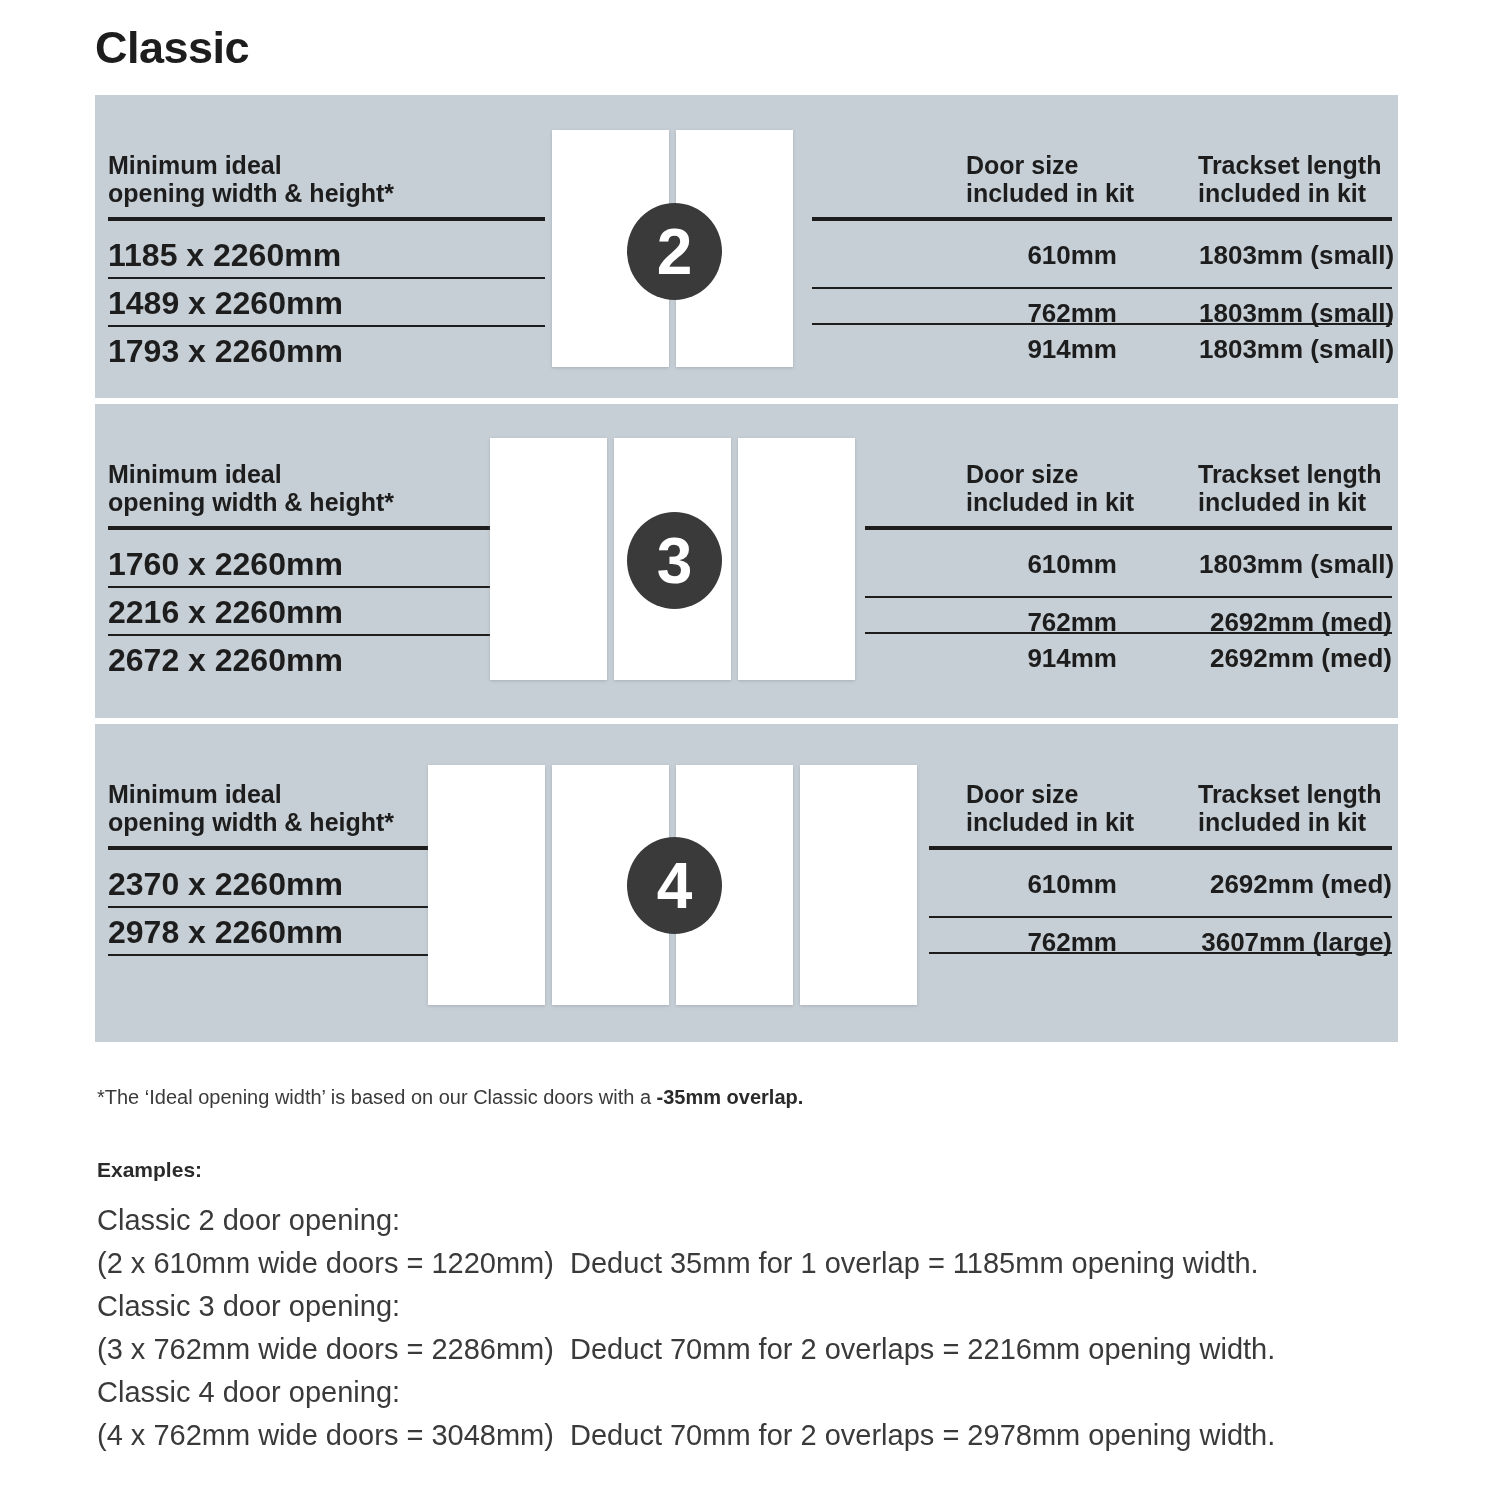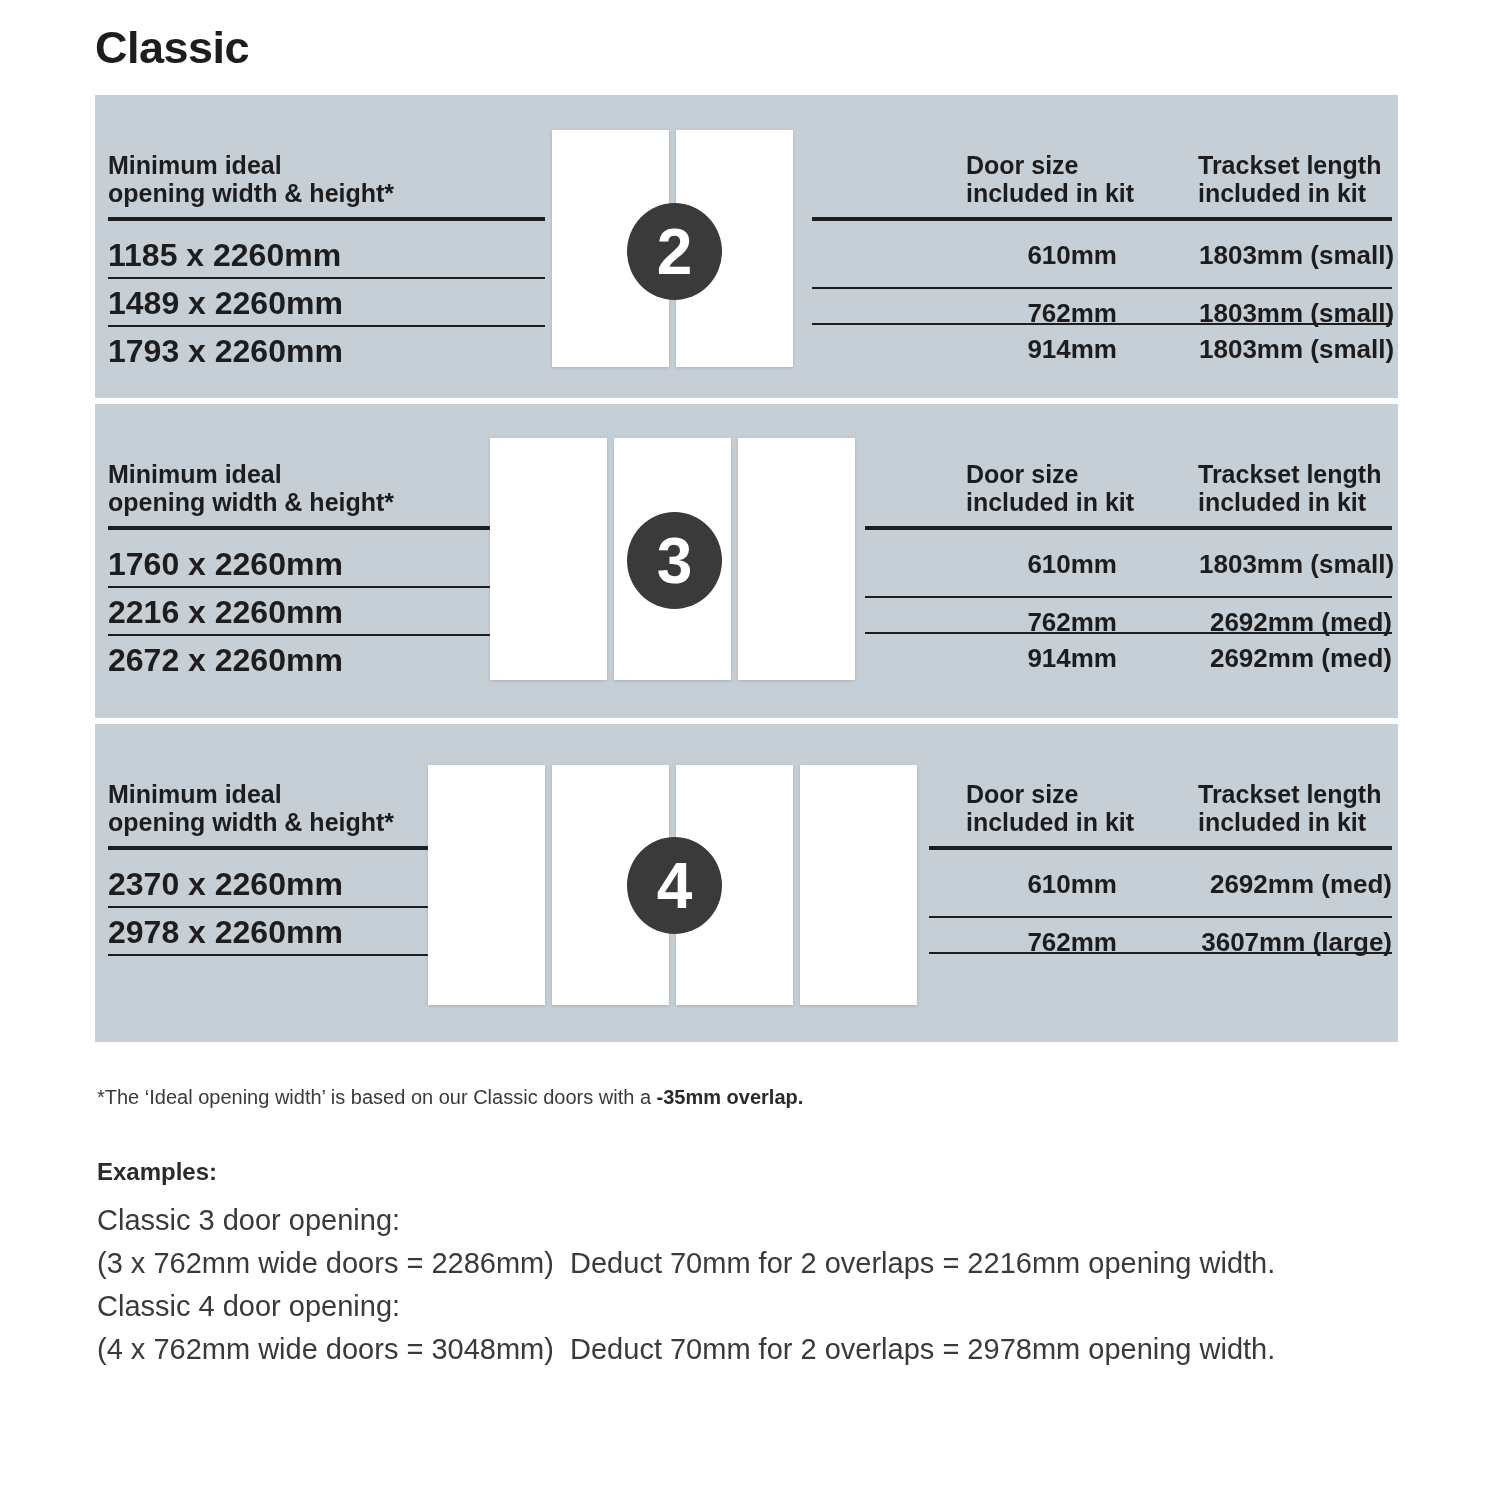--- a/index.html
+++ b/index.html
@@ -62,21 +62,21 @@
     height:36px;line-height:48px;font-size:26px;font-weight:700;
     border-bottom:2px solid var(--ink);white-space:nowrap;}
   .rrow.first{height:68px;line-height:48px;padding-top:10px;}
   .rrow.noline{border-bottom:none;}
   .rrow span{text-align:right;}
 
   
   .footnote{position:absolute;left:97px;top:1086px;font-size:20px;
     color:var(--body-ink);white-space:pre-wrap;}
   .footnote b{color:#2a2a2a;}
-  .examples-heading{position:absolute;left:97px;top:1158px;font-size:24px;
+  .examples-heading{position:absolute;left:97px;top:1158px;font-size:21px;
     font-weight:700;color:#2a2a2a;}
   .example-lines{position:absolute;left:97px;top:1199px;font-size:29px;
     color:var(--body-ink);}
   .example-line{height:43px;line-height:43px;white-space:pre-wrap;}
 </style>
 </head>
 <body>
 
 <div class="page">
 
@@ -201,19 +201,21 @@
         <span>3607mm (large)</span>
       </div>
     </div>
   </div>
 
   <div class="footnote"><span>*The ‘Ideal opening width’ is based on our Classic doors with a </span><b>-35mm overlap.</b></div>
 
   <div class="examples-heading">Examples:</div>
 
   <div class="example-lines">
+    <div class="example-line">Classic 2 door opening:</div>
+    <div class="example-line">(2 x 610mm wide doors = 1220mm)  Deduct 35mm for 1 overlap = 1185mm opening width.</div>
     <div class="example-line">Classic 3 door opening:</div>
     <div class="example-line">(3 x 762mm wide doors = 2286mm)  Deduct 70mm for 2 overlaps = 2216mm opening width.</div>
     <div class="example-line">Classic 4 door opening:</div>
     <div class="example-line">(4 x 762mm wide doors = 3048mm)  Deduct 70mm for 2 overlaps = 2978mm opening width.</div>
   </div>
 
 </div>
 
 </body></html>

